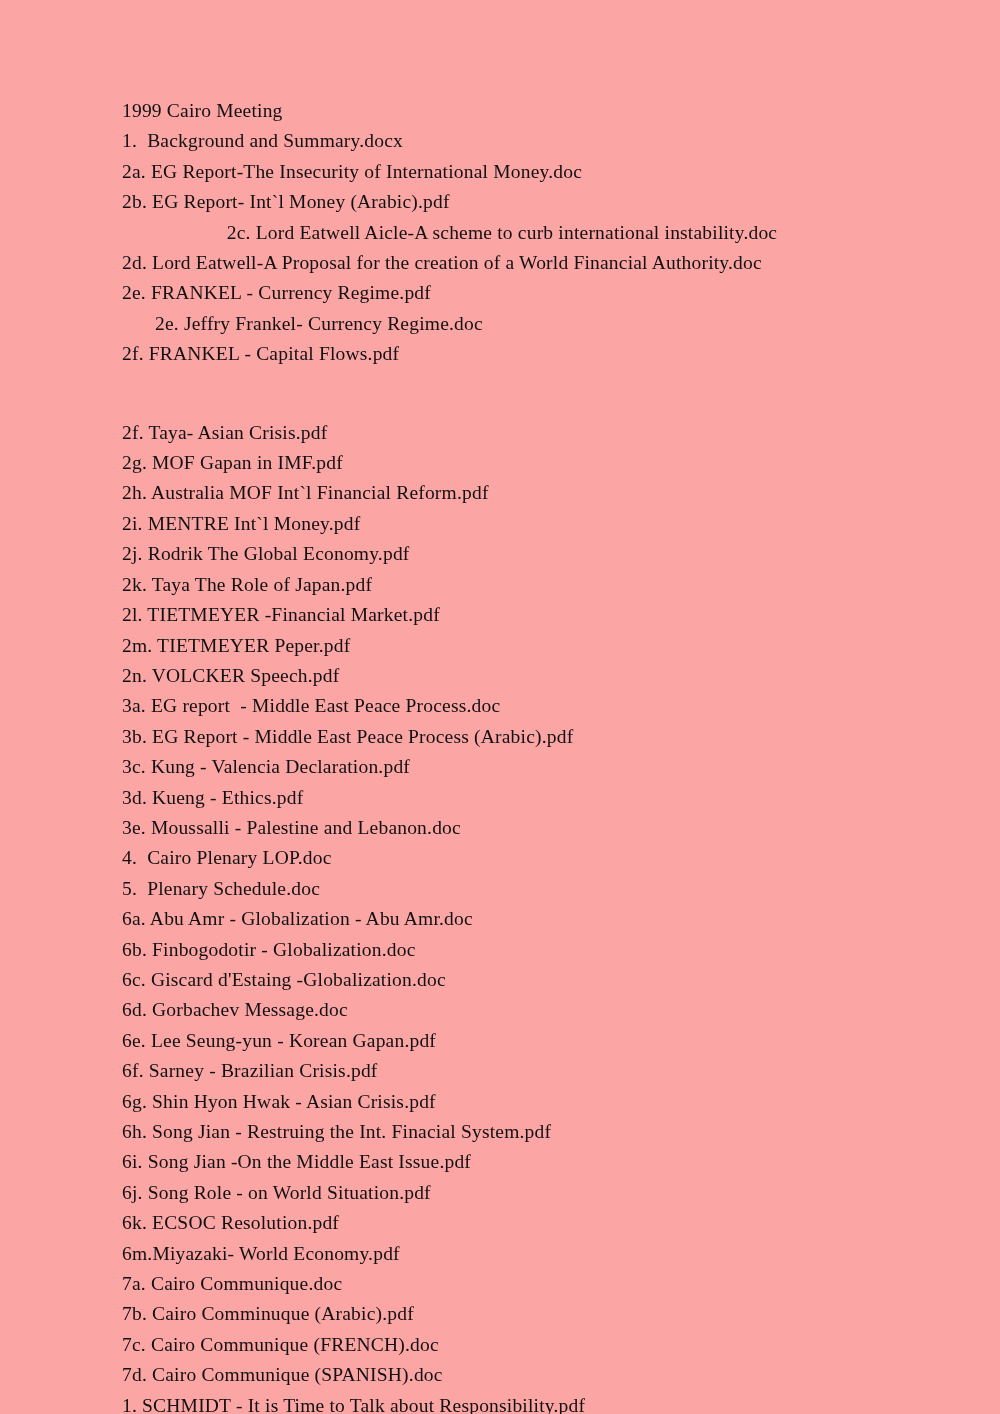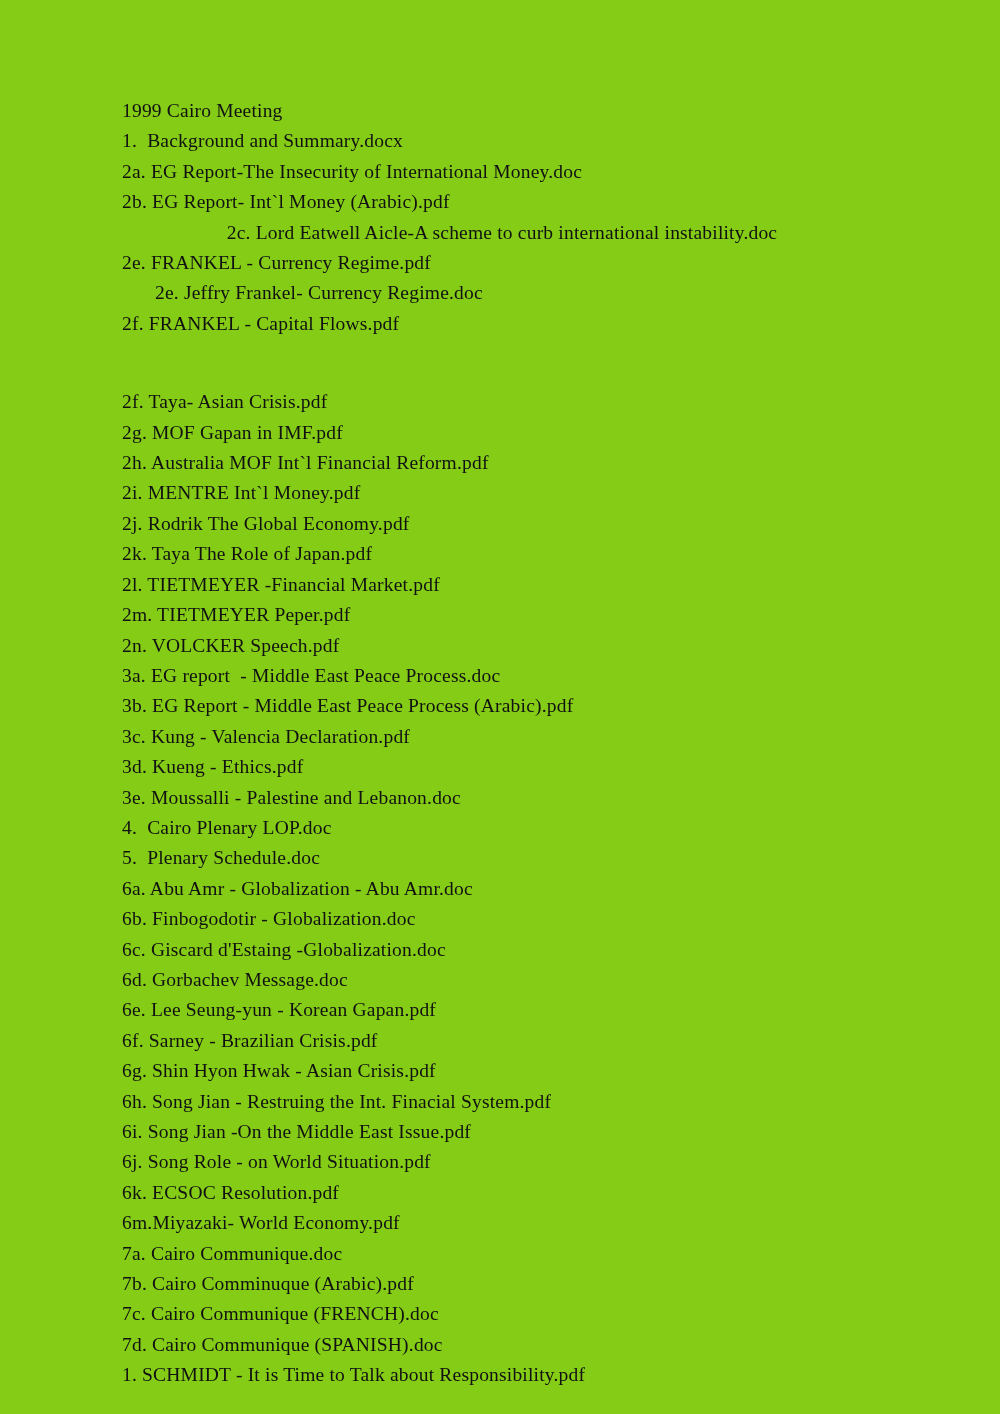--- a/index.html
+++ b/index.html
@@ -36,27 +36,28 @@
     color: #111111;
     font-weight: 400;
   }
   .doc-line.title-line {
     
   }
 </style>
 </head>
 <body style="background: rgb(255, 255, 255);">
 
-<div id="page" style="background: #84cc16;">
+<div id="page" style="background: #fca5a5;">
   <div id="doc-body">
       <div class="doc-line title-line" style="color: rgb(17, 17, 17);">1999 Cairo Meeting</div>
       <div class="doc-line" style="color: rgb(17, 17, 17);">1.  Background and Summary.docx</div>
       <div class="doc-line" style="color: rgb(17, 17, 17);">2a. EG Report-The Insecurity of International Money.doc</div>
       <div class="doc-line" style="color: rgb(17, 17, 17);">2b. EG Report- Int`l Money (Arabic).pdf</div>
       <div class="doc-line" style="color: rgb(17, 17, 17); text-align: center;">2c. Lord Eatwell Aicle-A scheme to curb international instability.doc</div>
+      <div class="doc-line" style="color: rgb(17, 17, 17);">2d. Lord Eatwell-A Proposal for the creation of a World Financial Authority.doc</div>
       <div class="doc-line" style="color: rgb(17, 17, 17);">2e. FRANKEL - Currency Regime.pdf</div>
       <div class="doc-line" style="color: rgb(17, 17, 17); margin-left: 33px;">2e. Jeffry Frankel- Currency Regime.doc</div>
       <div class="doc-line" style="color: rgb(17, 17, 17);">2f. FRANKEL - Capital Flows.pdf</div>
       <div class="doc-line" style="color: rgb(17, 17, 17); margin-top: 48px;">2f. Taya- Asian Crisis.pdf</div>
       <div class="doc-line" style="color: rgb(17, 17, 17);">2g. MOF Gapan in IMF.pdf</div>
       <div class="doc-line" style="color: rgb(17, 17, 17);">2h. Australia MOF Int`l Financial Reform.pdf</div>
       <div class="doc-line" style="color: rgb(17, 17, 17);">2i. MENTRE Int`l Money.pdf</div>
       <div class="doc-line" style="color: rgb(17, 17, 17);">2j. Rodrik The Global Economy.pdf</div>
       <div class="doc-line" style="color: rgb(17, 17, 17);">2k. Taya The Role of Japan.pdf</div>
       <div class="doc-line" style="color: rgb(17, 17, 17);">2l. TIETMEYER -Financial Market.pdf</div>

